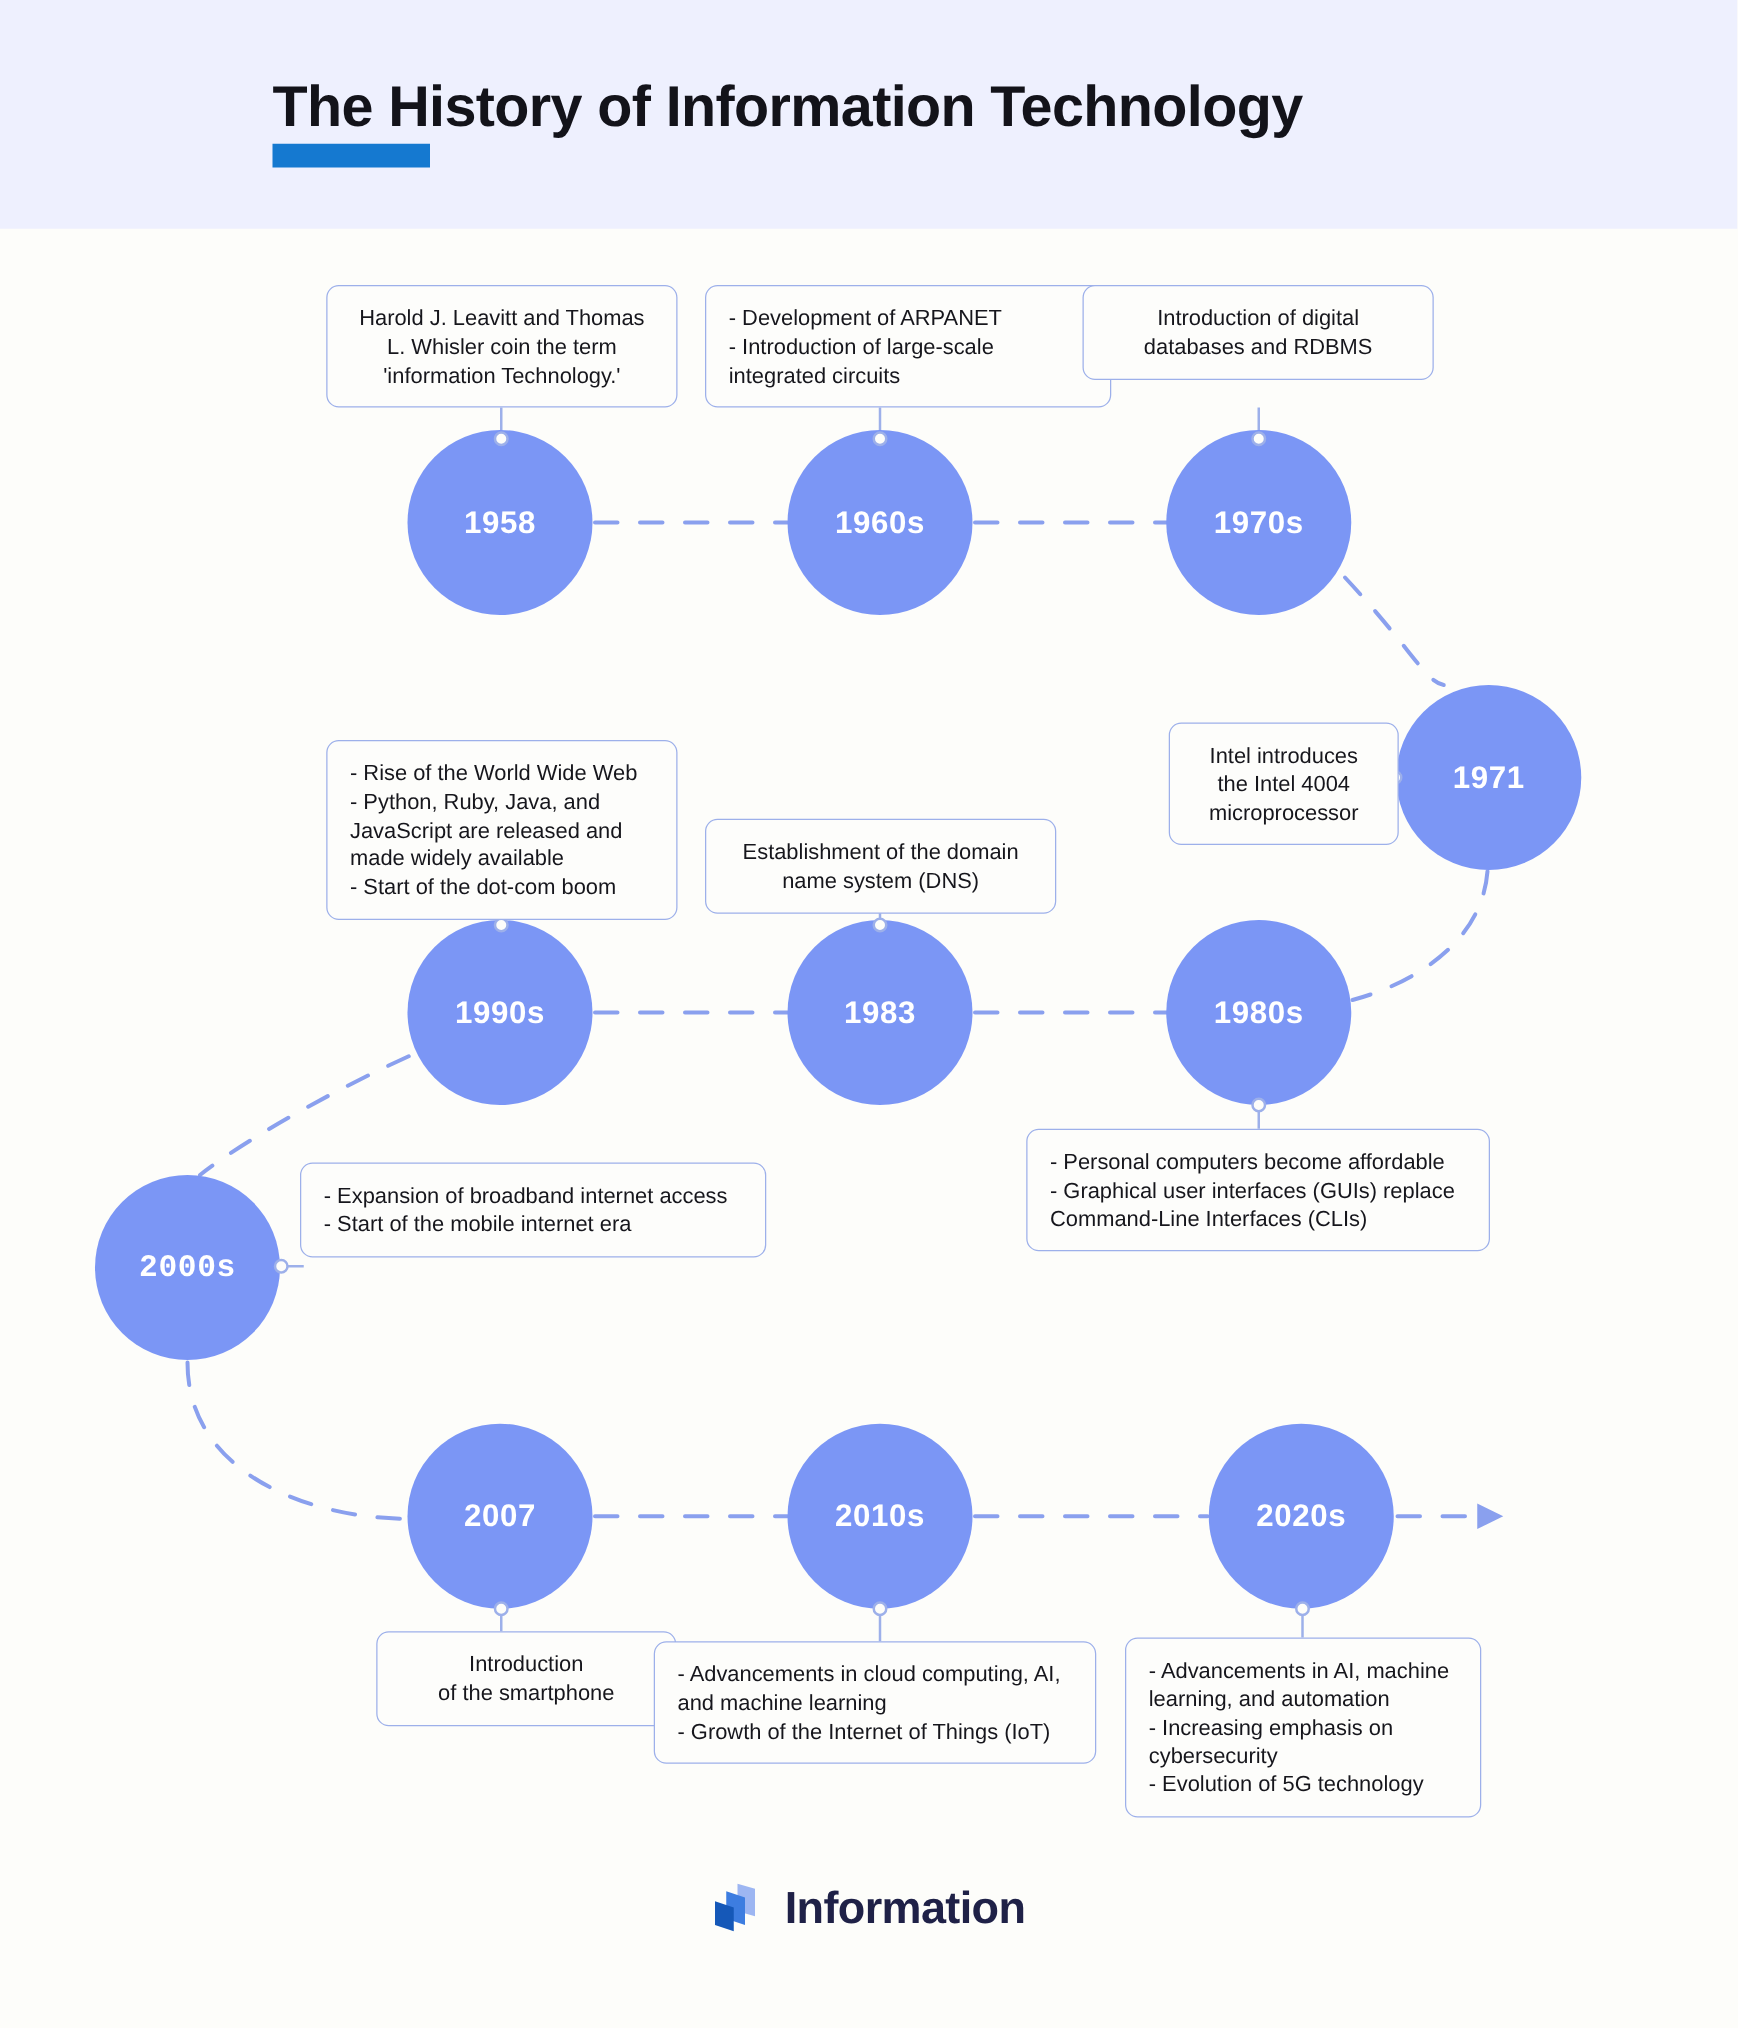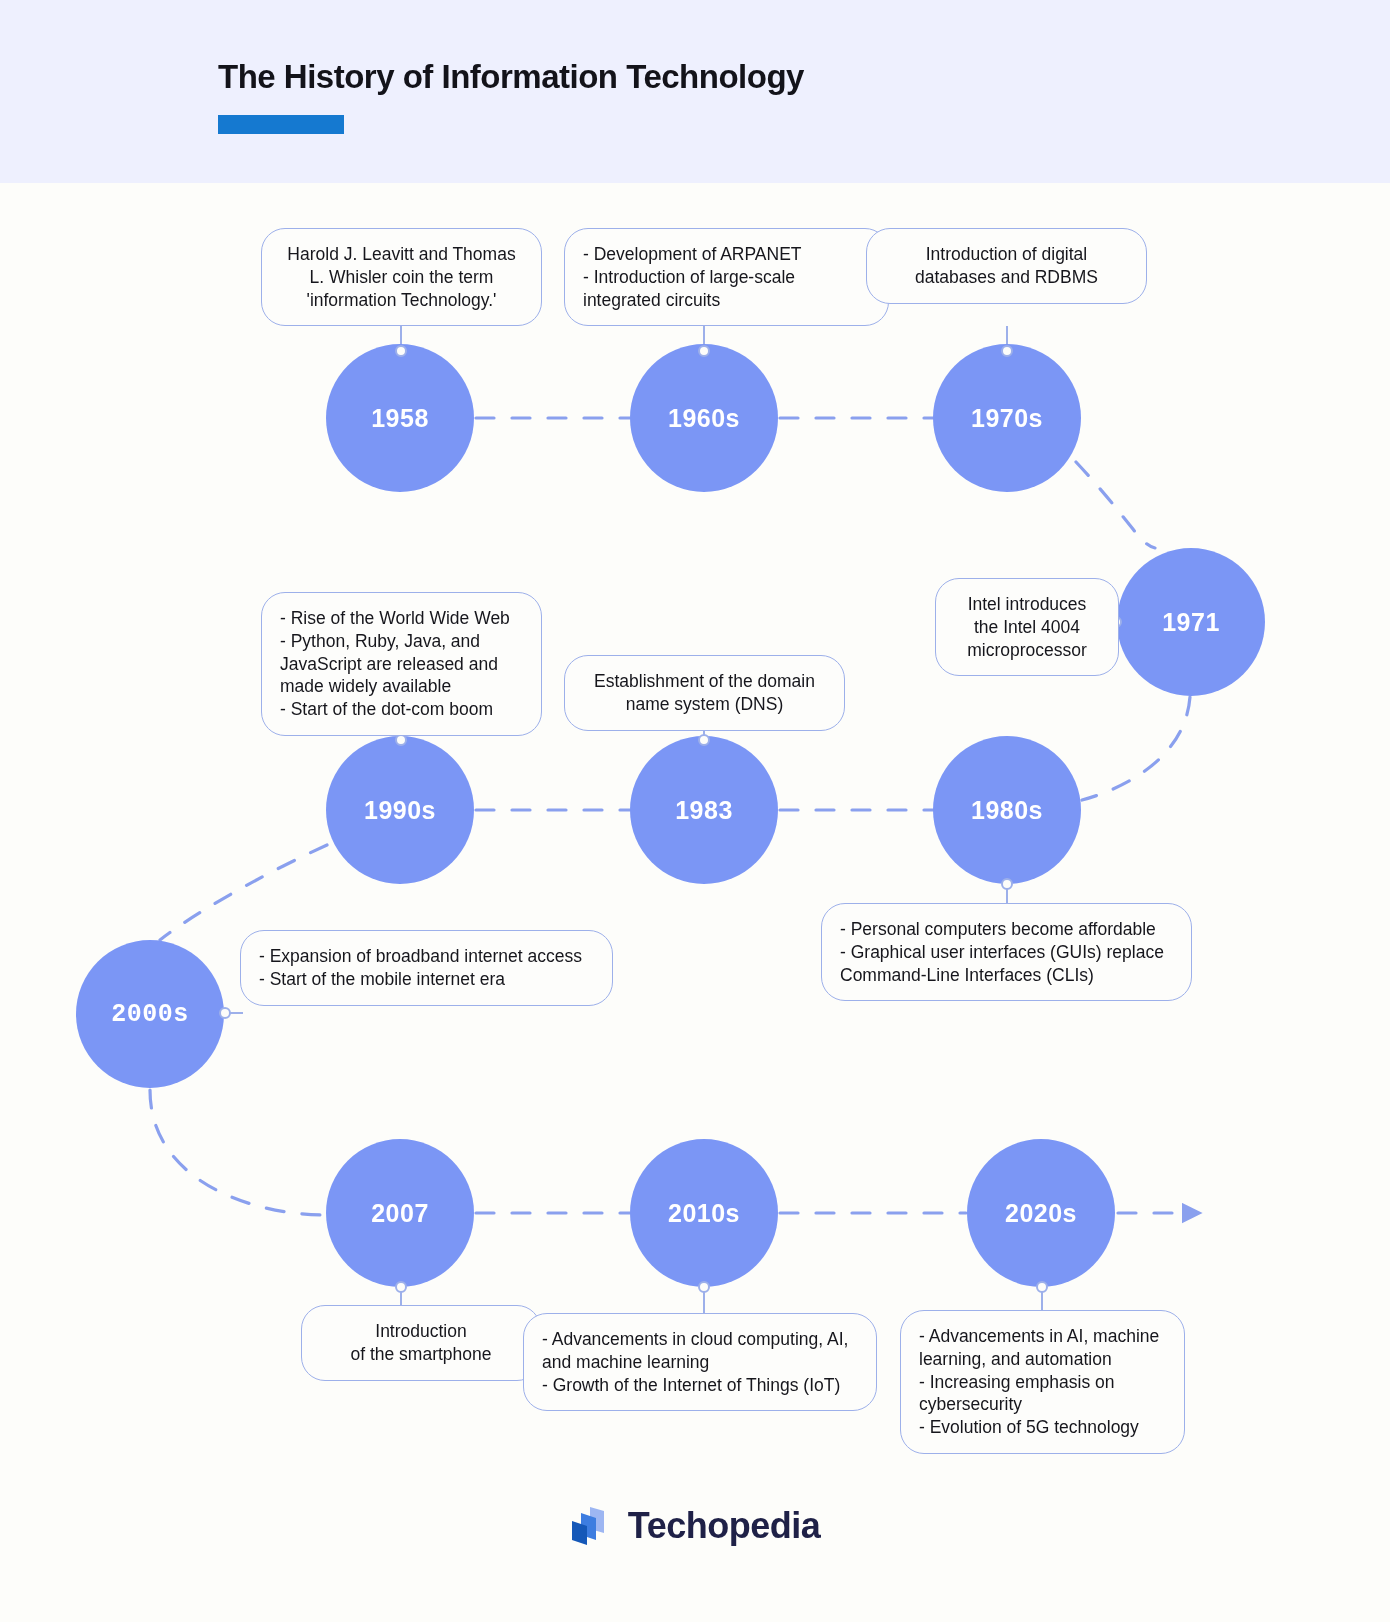--- a/index.html
+++ b/index.html
@@ -18,21 +18,21 @@
     position: absolute;
     left: 0; top: 0;
     width: 1390px;
     height: 183px;
     background: #eef0fe;
   }
   #page-title {
     position: absolute;
     left: 218px;
     top: 58px;
-    font-size: 33px;
+    font-size: 46px;
     font-weight: bold;
     color: #13131a;
     letter-spacing: -0.5px;
     white-space: nowrap;
   }
   #title-accent-bar {
     position: absolute;
     left: 218px;
     top: 115px;
     width: 126px;
@@ -61,21 +61,21 @@
     font-weight: bold;
     letter-spacing: 0.5px;
   }
   .node-circle.size-lg { width: 148px; height: 148px; font-size: 25px; }
 
   
   .info-card {
     position: absolute;
     background: #fdfdfb;
     border: 1.4px solid #9db0ea;
-    border-radius: 24px;
+    border-radius: 10px;
     padding: 14px 18px;
     font-size: 17.5px;
     line-height: 1.30;
     color: #16161c;
     white-space: pre-line;
   }
   .info-card.align-center { text-align: center; }
   .info-card.align-left   { text-align: left; }
 
   
@@ -235,14 +235,14 @@
 <div class="info-card align-left" style="left:900px; top:1310px; width:285px;">- Advancements in AI, machine learning, and automation
 - Increasing emphasis on cybersecurity
 - Evolution of 5G technology</div>
 
 <div id="footer-logo">
   <svg width="44" height="42" viewBox="0 0 44 42">
     <polygon points="20,2 34,6 34,28 20,24" fill="#9db6f2"></polygon>
     <polygon points="11,8 26,13 26,35 11,30" fill="#3d7de0"></polygon>
     <polygon points="2,16 17,21 17,40 2,35" fill="#1558b8"></polygon>
   </svg>
-  <span id="logo-wordmark">Techopedia</span>
+  <span id="logo-wordmark">Information</span>
 </div>
 
 </body></html>

